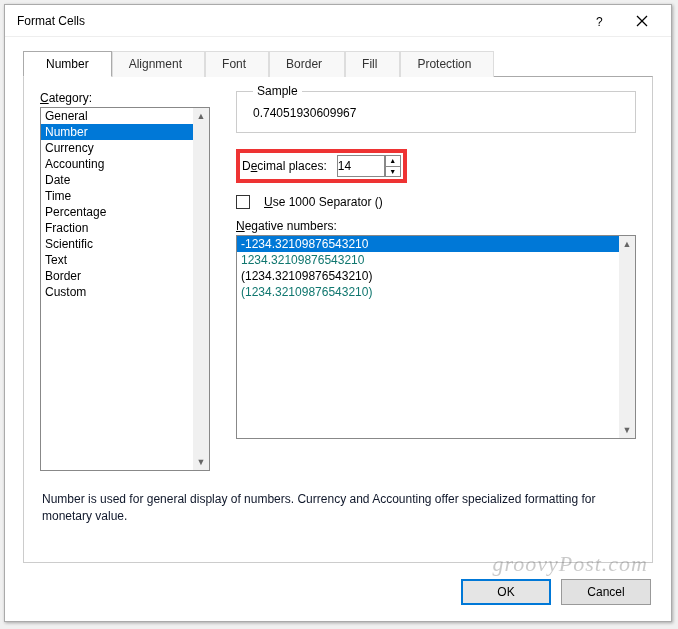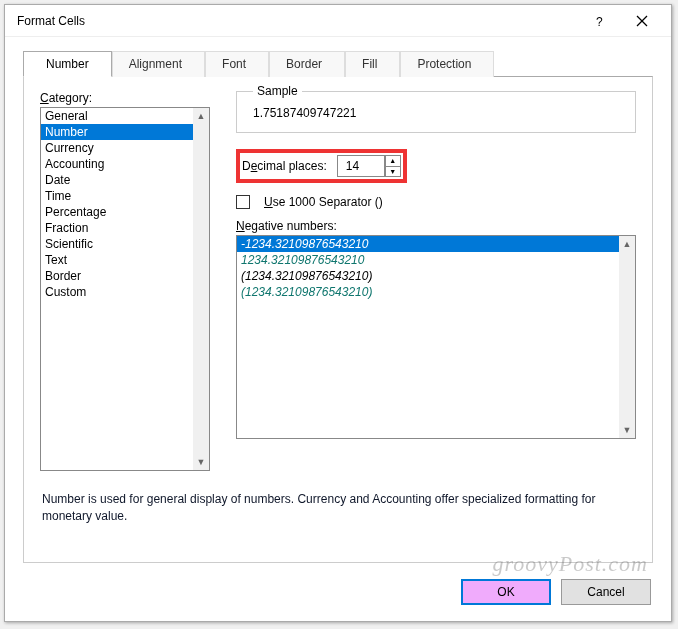--- a/index.html
+++ b/index.html
@@ -24,34 +24,34 @@
     .list-item.selected { background: #0078d7; color: #fff; }
     .vscroll { position: absolute; right: 0; top: 0; bottom: 0; width: 16px; background: #f0f0f0; display: flex; flex-direction: column; }
     .vscroll .arrow { height: 16px; display:flex; align-items:center; justify-content:center; color:#666; font-size:9px; cursor:default; }
     .vscroll .track { flex:1; background:#f0f0f0; }
     .right-col { flex: 1; display: flex; flex-direction: column; }
     .fieldset { border: 1px solid #ccc; padding: 10px 12px 12px 12px; margin-bottom: 10px; position: relative; }
     .fieldset-legend { position: absolute; top: -8px; left: 16px; background: #fff; padding: 0 4px; }
     .sample-value { padding: 4px 0 0 4px; }
     .row { display: flex; align-items: center; gap: 8px; margin: 6px 0; }
     .highlight-box { border: 4px solid #e33; padding: 2px 2px; display: inline-flex; align-items: center; gap: 10px; }
-    .input-num { width: 48px; height: 22px; border: 1px solid #888; padding: 0 8px; }
+    .input-num { width: 48px; height: 22px; border: 1px solid #888; padding: 0 0; }
     .spinner { width: 16px; height: 22px; border: 1px solid #888; display:flex; flex-direction:column; }
     .spinner div { flex:1; display:flex; align-items:center; justify-content:center; font-size:7px; line-height:1; cursor:default; border-bottom:1px solid #888;}
     .spinner div:last-child { border-bottom:none; }
     .checkbox-box { width: 14px; height: 14px; border: 1px solid #333; display:inline-block; margin-right:6px; vertical-align:middle; }
-    .neg-list { border: 1px solid #888; height: 204px; position: relative; overflow:hidden;font-style:italic; }
+    .neg-list { border: 1px solid #888; height: 204px; position: relative; overflow:hidden; }
     .neg-inner { position:absolute; left:0; top:0; right:16px; bottom:0; }
     .neg-item { padding: 0 4px; line-height:16px; height:16px; cursor:default; }
     .neg-item.selected { background:#0078d7; color:#fff; }
     .neg-item.red { color: #0f766e; }
     .desc { padding: 12px 2px; line-height: 1.4; color:#0f172a; }
     .footer { height: 48px; display:flex; align-items:center; justify-content:flex-end; gap:10px; padding: 0 20px 10px 0; }
     .btn { width: 90px; height: 26px; border: 1px solid #999; background:#e1e1e1; cursor:default; display:flex; align-items:center; justify-content:center; }
-    .btn.primary { border: 2px solid #0078d7; background:#f0abfc; }
+    .btn.primary { border: 2px solid #0078d7; background:#e5e5e5; }
     .watermark { position:absolute; right:30px; bottom:52px; font-family: Georgia, 'Times New Roman', serif; font-style: italic; font-size: 22px; color: rgba(100,100,100,0.35); pointer-events:none; letter-spacing:1px; }
   </style>
 </head>
 <body>
 
 <div class="window">
 
   <div class="titlebar">
     <span class="titlebar-title">Format Cells</span>
     <div class="titlebar-icon">
@@ -101,21 +101,21 @@
             <div class="track"></div>
             <div class="arrow">▼</div>
           </div>
         </div>
       </div>
 
       <div class="right-col">
 
         <div class="fieldset">
           <div class="fieldset-legend">Sample</div>
-          <div class="sample-value">1.75187409747221</div>
+          <div class="sample-value">0.74051930609967</div>
         </div>
 
         <div class="row">
           <span class="highlight-box">
             <span><span>D</span><span class="underline">e</span><span>cimal places:</span></span>
             <span style="display:inline-flex;">
               <input class="input-num" value="14" style="">
               <span class="spinner">
                 <div>▲</div>
                 <div>▼</div>

